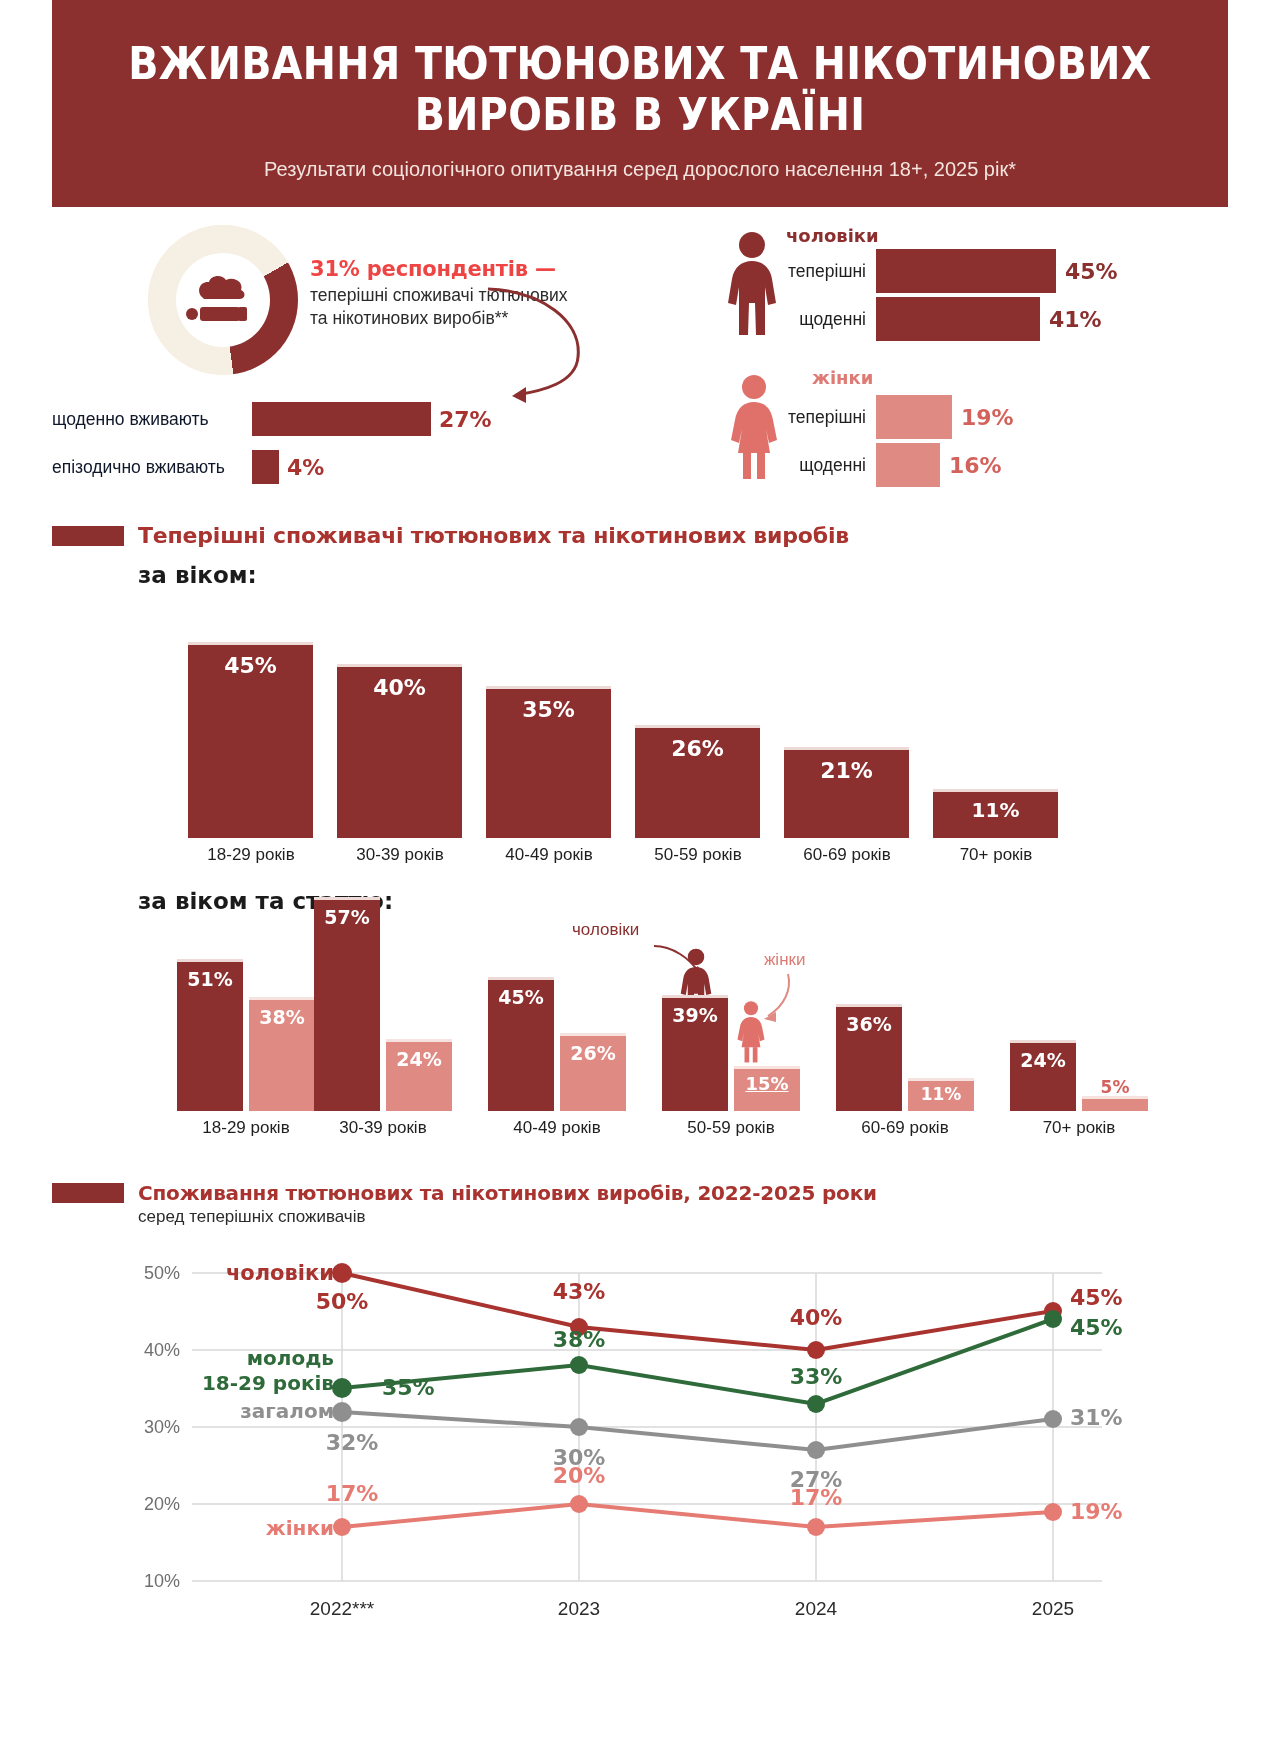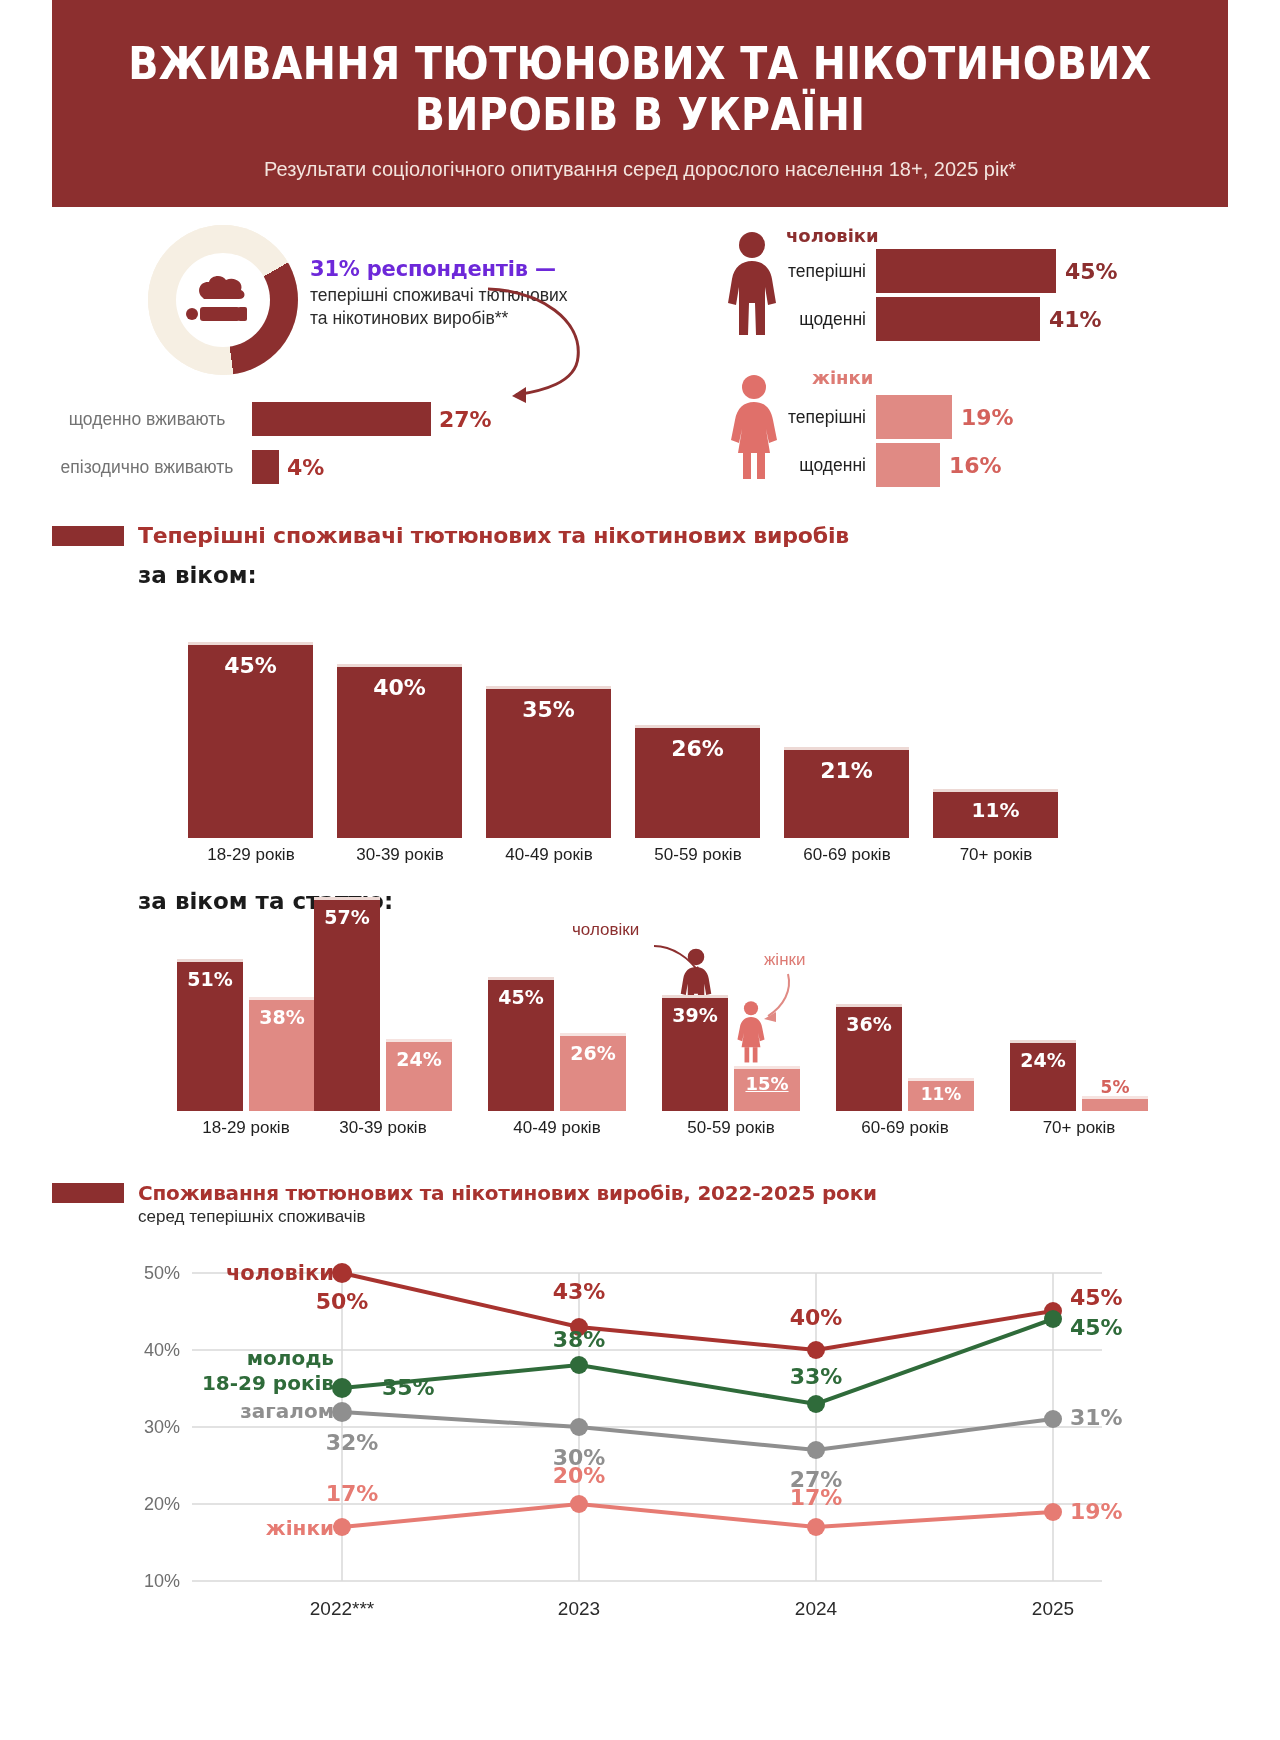--- a/index.html
+++ b/index.html
@@ -52,31 +52,31 @@
     background: conic-gradient(#f6efe3 0deg 60deg, #8c2f2f 60deg 172deg, #f6efe3 172deg 360deg);
   }
   .donut-hole {
     position: absolute; left: 28px; top: 28px; width: 94px; height: 94px;
     border-radius: 50%; background: #ffffff;
   }
   .cig-icon { position: absolute; left: 36px; top: 44px; width: 78px; height: 62px; }
 
   .lead-text { position: absolute; left: 258px; top: 50px; width: 270px; }
   .lead-text .big {
-    color: #6d28d9; font-weight: 900; font-size: 21px; font-family: "DejaVu Sans", sans-serif;
+    color: #ef4444; font-weight: 900; font-size: 21px; font-family: "DejaVu Sans", sans-serif;
     letter-spacing: -0.2px;
   }
   .lead-text .sub {
     color: #2b2b2b; font-size: 17.5px; line-height: 1.33; margin-top: 3px;
   }
 
   .curve-arrow { position: absolute; left: 430px; top: 76px; }
 
   .lrow { position: absolute; display: flex; align-items: center; }
-  .lrow .lbl { font-size: 17.5px; color: #737373; text-align: center; width: 200px; padding-right: 10px; }
+  .lrow .lbl { font-size: 17.5px; color: #0f172a; text-align: left; width: 200px; padding-right: 10px; }
   .lrow .bar { height: 34px; background: #8c2f2f; }
   .lrow .val { font-size: 22px; font-weight: 900; color: #a8332f; margin-left: 8px; font-family: "DejaVu Sans", sans-serif; }
 
   
   .gender-block { position: absolute; left: 672px; top: 18px; width: 480px; }
   .g-title { font-weight: 900; font-size: 18px; font-family: "DejaVu Sans", sans-serif; }
   .g-title.men { color: #8c2f2f; }
   .g-title.women { color: #dd7b74; }
   .g-row { display: flex; align-items: center; height: 48px; }
   .g-row .lbl { font-size: 17.5px; color: #1f1f1f; width: 152px; text-align: right; padding-right: 10px; }

